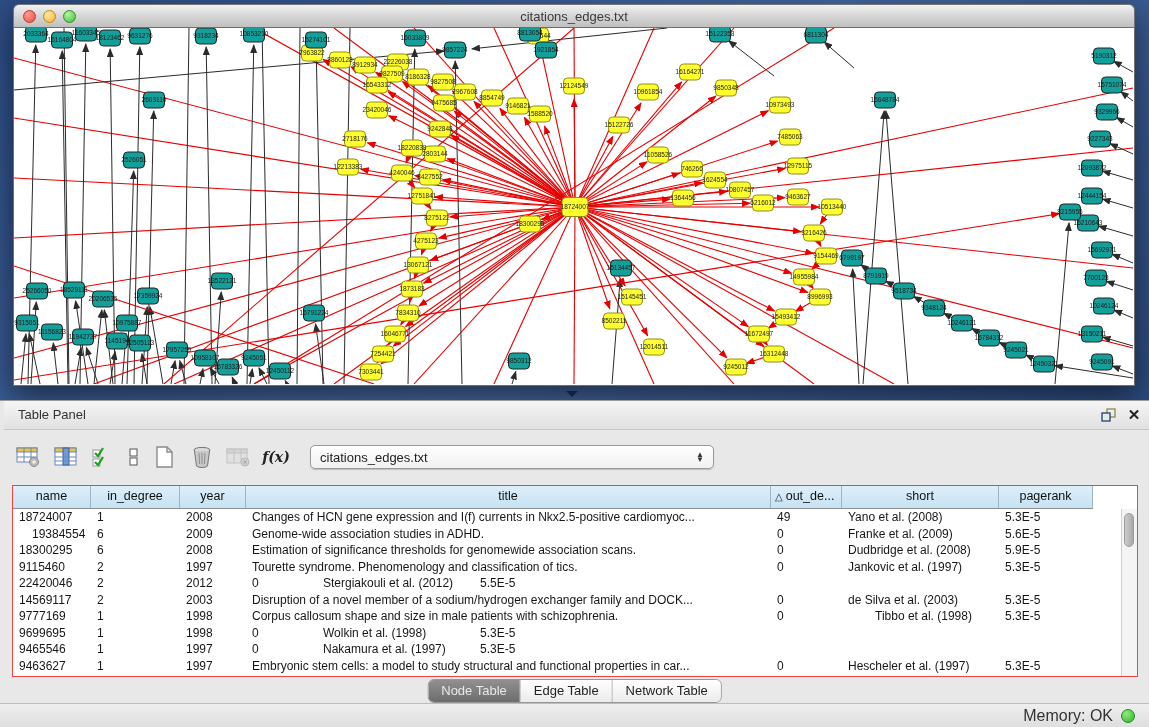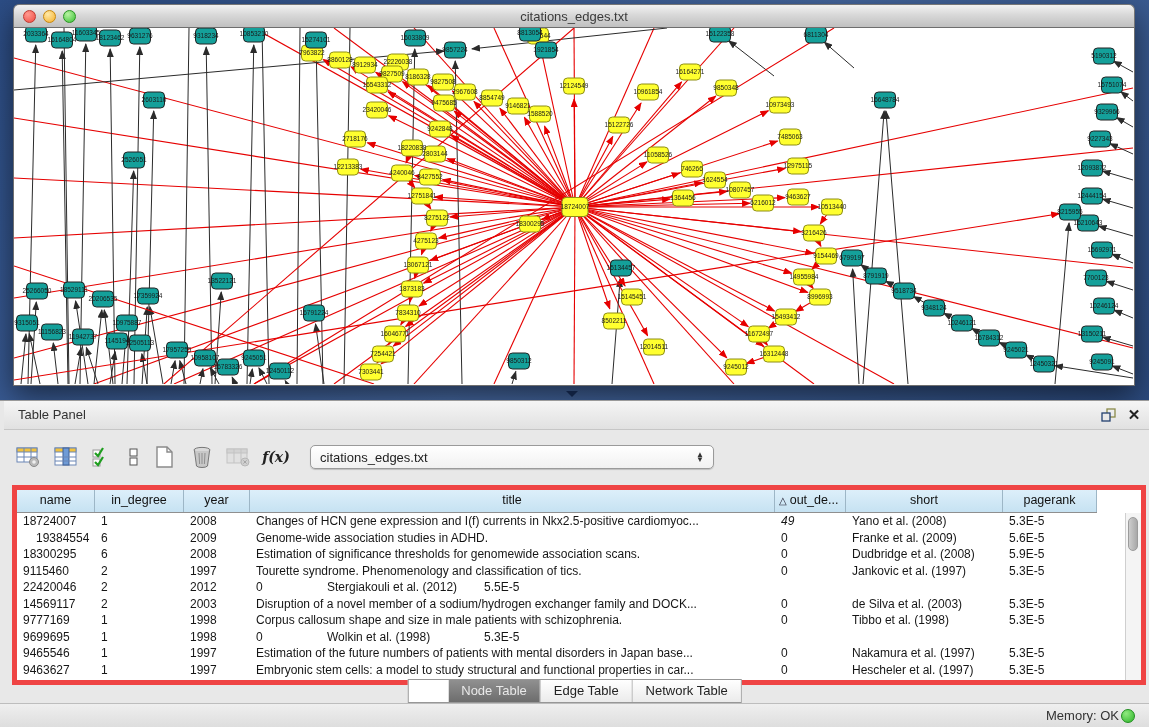--- a/index.html
+++ b/index.html
@@ -36,42 +36,42 @@
   .closex{font-size:15px;font-weight:bold;color:#222;line-height:18px;}
   .toolbar{position:absolute;left:14px;top:36px;height:40px;display:flex;align-items:center;gap:7px;}
   .icon-btn{width:30px;height:32px;display:flex;align-items:center;justify-content:center;}
   .fx{font-family:"DejaVu Serif",serif;font-style:italic;font-weight:bold;font-size:14px;color:#222;}
   .combo{margin-left:12px;width:404px;height:24px;background:linear-gradient(#ffffff,#f1f1f1);
     border:1px solid #9a9a9a;border-radius:5px;display:flex;align-items:center;padding:0 9px;
     box-sizing:border-box;font-size:13px;color:#222;box-shadow:0 1px 1px rgba(0,0,0,.18);}
   .stepper{margin-left:auto;display:flex;flex-direction:column;align-items:center;font-size:8px;
     line-height:5px;color:#333;}
   .tablewrap{position:absolute;left:12px;top:84px;width:1124px;height:190px;background:#fff;
-    border:5px solid #ef4444;box-sizing:content-box;overflow:hidden;}
+    border:1px solid #ef4444;box-sizing:content-box;overflow:hidden;}
   .thead{position:absolute;left:0;top:0;height:22px;display:flex;border-bottom:1px solid #8f8f8f;}
   .th{box-sizing:border-box;border-right:1px solid #9db6c6;background:linear-gradient(#ddeffa,#c6e2f2);
     font-size:12.5px;line-height:21px;color:#111;padding:0 4px;overflow:hidden;white-space:nowrap;
     text-align:center;}
   .th .sort{font-size:10px;margin-right:3px;color:#223;}
   .tbody{position:absolute;left:0;top:23px;right:15px;bottom:0;overflow:hidden;}
   .tr{display:flex;height:16.5px;line-height:16.5px;}
   .td{box-sizing:border-box;padding-left:6px;font-size:12px;color:#161616;overflow:hidden;white-space:nowrap;}
   .vscroll{position:absolute;right:0;top:23px;bottom:0;width:15px;background:#f4f4f4;border-left:1px solid #cfcfcf;}
   .thumb{position:absolute;left:2px;top:4px;width:10px;height:34px;border-radius:5px;
     background:linear-gradient(90deg,#cdcdcd,#a8a8a8);border:1px solid #9b9b9b;box-sizing:border-box;}
   .tabbar{position:absolute;left:0;top:278px;width:100%;height:24px;}
   .segwrap{position:absolute;left:50%;transform:translateX(-50%);top:0;display:flex;
-    border:1px solid #979797;border-radius:0;overflow:hidden;background:#fff;padding-left:40px;}
+    border:1px solid #979797;border-radius:6px;overflow:hidden;background:#fff;}
   .seg{padding:0 13px;height:22px;line-height:22px;font-size:13px;color:#222;
     background:linear-gradient(#ffffff,#ebebeb);border-right:1px solid #a8a8a8;}
   .seg:last-child{border-right:none;}
   .seg.sel{background:linear-gradient(#909090,#6d6d6d);color:#e9e9e9;}
   .statusbar{position:absolute;left:0;top:302px;width:100%;height:25px;
     background:linear-gradient(#efefef,#dddddd);border-top:1px solid #bdbdbd;box-sizing:border-box;}
-  .mem{position:absolute;right:30px;line-height:24px;font-size:13px;color:#333;}
+  .mem{position:absolute;right:36px;line-height:24px;font-size:16px;color:#333;}
   .memdot{position:absolute;right:14px;top:5px;width:14px;height:14px;border-radius:50%;
     background:radial-gradient(circle at 35% 30%,#90e97f,#2eb52a);border:1px solid #1f8e1e;box-sizing:border-box;}
 </style>
 </head>
 <body>
 
 <div class="gwindow">
   <div class="titlebar">
     <span class="tl red"></span>
     <span class="tl yel"></span>
@@ -840,21 +840,21 @@
         <div class="th" style="width: 71px; text-align: left;"><span class="sort">△</span><span>out_de...</span></div>
         <div class="th" style="width: 157px;"><span>short</span></div>
         <div class="th" style="width: 94px;"><span>pagerank</span></div>
       </div>
     <div class="tbody">
         <div class="tr">
           <div class="td" style="width: 78px;">18724007</div>
           <div class="td" style="width: 89px;">1</div>
           <div class="td" style="width: 66px;">2008</div>
           <div class="td" style="width: 525px;">Changes of HCN gene expression and I(f) currents in Nkx2.5-positive cardiomyoc...</div>
-          <div class="td" style="width: 71px; font-style: italic;">49</div>
+          <div class="td" style="width: 71px;">49</div>
           <div class="td" style="width: 157px;">Yano et al. (2008)</div>
           <div class="td" style="width: 94px;">5.3E-5</div>
         </div>
         <div class="tr">
           <div class="td" style="width: 78px; padding-left: 19px;">19384554</div>
           <div class="td" style="width: 89px;">6</div>
           <div class="td" style="width: 66px;">2009</div>
           <div class="td" style="width: 525px;">Genome-wide association studies in ADHD.</div>
           <div class="td" style="width: 71px;">0</div>
           <div class="td" style="width: 157px;">Franke et al. (2009)</div>
@@ -894,36 +894,35 @@
           <div class="td" style="width: 71px;">0</div>
           <div class="td" style="width: 157px;">de Silva et al. (2003)</div>
           <div class="td" style="width: 94px;">5.3E-5</div>
         </div>
         <div class="tr">
           <div class="td" style="width: 78px;">9777169</div>
           <div class="td" style="width: 89px;">1</div>
           <div class="td" style="width: 66px;">1998</div>
           <div class="td" style="width: 525px;">Corpus callosum shape and size in male patients with schizophrenia.</div>
           <div class="td" style="width: 71px;">0</div>
-          <div class="td" style="width: 157px;">Tibbo et al. (1998)</div>
+          <div class="td" style="width: 157px; text-align: center;">Tibbo et al. (1998)</div>
           <div class="td" style="width: 94px;">5.3E-5</div>
         </div>
         <div class="tr">
           <div class="td" style="width: 78px;">9699695</div>
           <div class="td" style="width: 89px;">1</div>
           <div class="td" style="width: 66px;">1998</div>
           <div class="td" style="width: 71px;">0</div>
           <div class="td" style="width: 157px;">Wolkin et al. (1998)</div>
           <div class="td" style="width: 94px;">5.3E-5</div>
         </div>
         <div class="tr">
           <div class="td" style="width: 78px;">9465546</div>
           <div class="td" style="width: 89px;">1</div>
           <div class="td" style="width: 66px;">1997</div>
-          <div class="td" style="width: 525px;">Estimation of the future numbers of patients with mental disorders in Japan base...</div>
           <div class="td" style="width: 71px;">0</div>
           <div class="td" style="width: 157px;">Nakamura et al. (1997)</div>
           <div class="td" style="width: 94px;">5.3E-5</div>
         </div>
         <div class="tr">
           <div class="td" style="width: 78px;">9463627</div>
           <div class="td" style="width: 89px;">1</div>
           <div class="td" style="width: 66px;">1997</div>
           <div class="td" style="width: 525px;">Embryonic stem cells: a model to study structural and functional properties in car...</div>
           <div class="td" style="width: 71px;">0</div>

